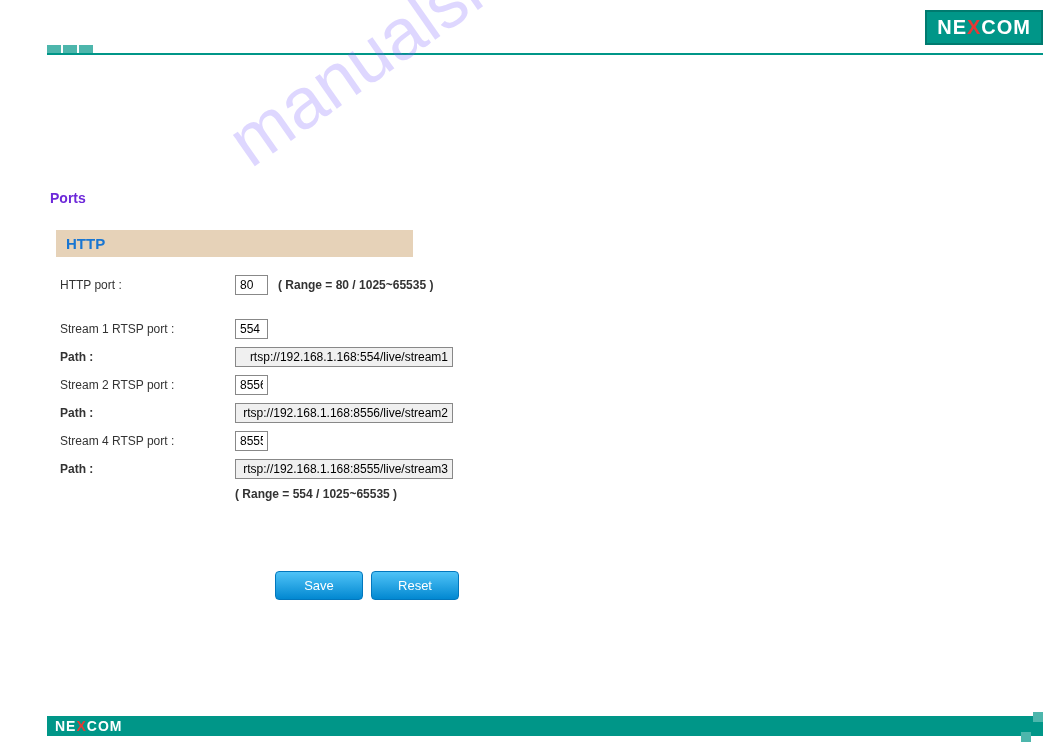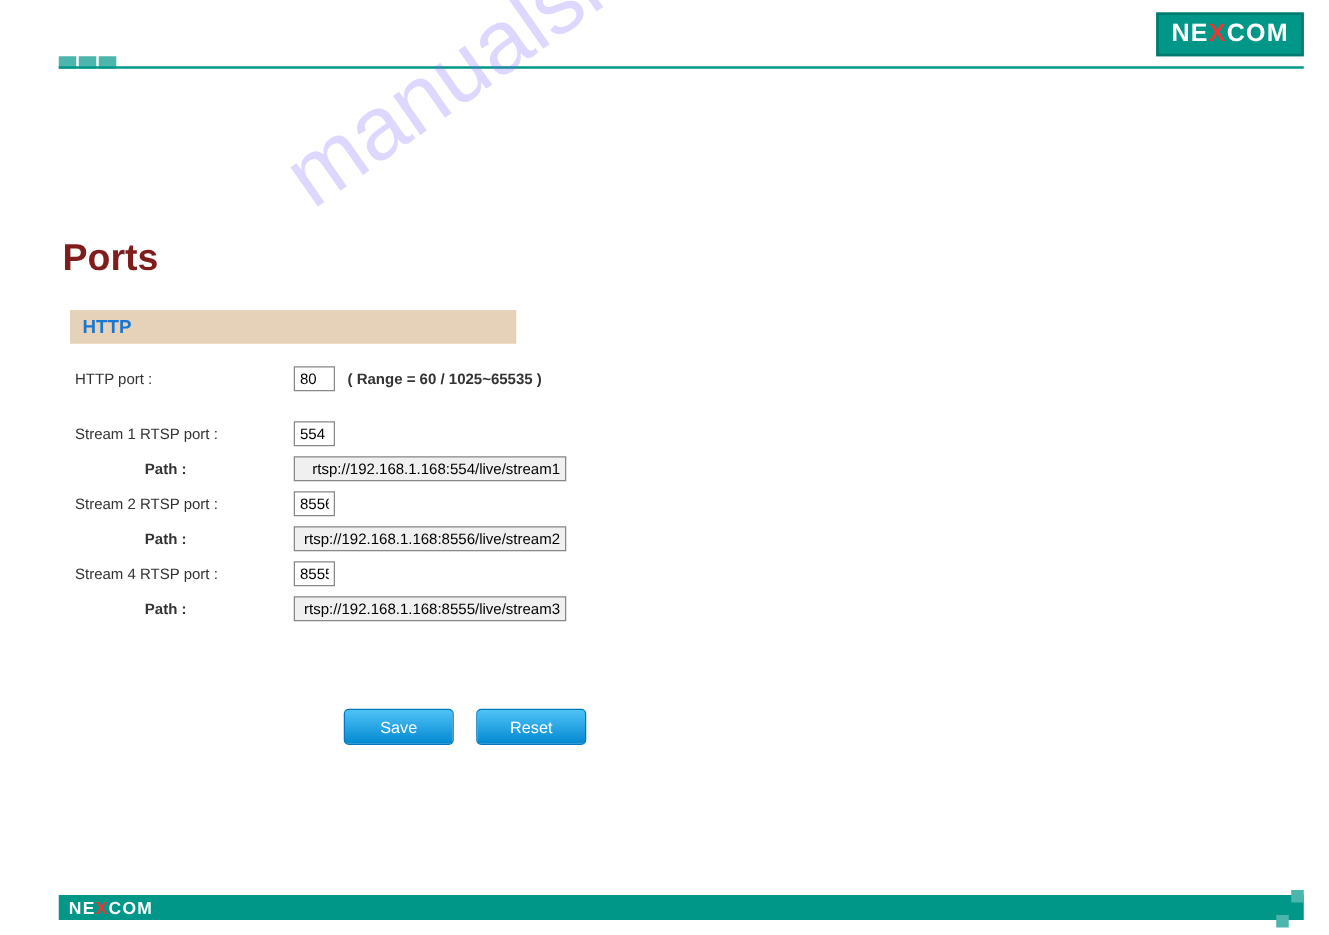--- a/index.html
+++ b/index.html
@@ -56,22 +56,22 @@
       background: #4db6ac;
       margin-right: 2px;
       display: inline-block;
       margin-top: -4px;
     }
     .content {
       padding: 140px 50px 0 50px;
       position: relative;
     }
     .page-title {
-      color: #7f1d1d;
-      font-size: 30px;
+      color: #6d28d9;
+      font-size: 14px;
       font-weight: bold;
       margin-bottom: 24px;
     }
     .section-header {
       background: #e6d2b8;
       color: #1976d2;
       font-size: 15px;
       font-weight: bold;
       padding: 5px 10px;
       width: 357px;
@@ -87,21 +87,21 @@
     .form-label {
       width: 175px;
       text-align: left;
       font-weight: normal;
       color: #333;
       font-size: 12px;
       padding-right: 30px;
     }
     .form-label-sub {
       width: 175px;
-      text-align: center;
+      text-align: left;
       font-weight: bold;
       color: #333;
       font-size: 12px;
       padding-right: 30px;
     }
     input[type="text"] {
       border: 1px solid #888;
       padding: 2px 4px;
       font-size: 12px;
       height: 20px;
@@ -122,21 +122,21 @@
     .hint-row {
       margin-left: 185px;
       font-weight: bold;
       font-size: 12px;
       margin-top: 4px;
     }
     .button-row {
       margin-left: 225px;
       margin-top: 70px;
       display: flex;
-      gap: 18px;
+      gap: 8px;
     }
     .btn {
       background: linear-gradient(to bottom, #4fc3f7, #0288d1);
       color: #fff;
       border: 1px solid #0277bd;
       border-radius: 4px;
       padding: 6px 0;
       width: 88px;
       font-size: 13px;
       cursor: pointer;
@@ -213,21 +213,21 @@
 <div class="watermark">manualshive.com</div>
 
 <div class="content">
   <div class="page-title">Ports</div>
 
   <div class="section-header">HTTP</div>
 
   <div class="form-row">
     <div class="form-label">HTTP port :</div>
     <input type="text" class="port-input" value="80" style="">
-    <span class="hint">( Range = 60 / 1025~65535 )</span>
+    <span class="hint">( Range = 80 / 1025~65535 )</span>
   </div>
 
   <div class="section-gap"></div>
 
 
   <div class="form-row">
     <div class="form-label">Stream 1 RTSP port :</div>
     <input type="text" class="port-input" value="554" style="">
   </div>
   <div class="form-row">
@@ -246,20 +246,21 @@
 
   <div class="form-row">
     <div class="form-label">Stream 4 RTSP port :</div>
     <input type="text" class="port-input" value="8555" style="">
   </div>
   <div class="form-row">
     <div class="form-label-sub">Path :</div>
     <input type="text" class="path-input" readonly="" value="rtsp://192.168.1.168:8555/live/stream3" style="">
   </div>
 
+  <div class="hint-row">( Range = 554 / 1025~65535 )</div>
 
   <div class="button-row">
     <button class="btn">Save</button>
     <button class="btn">Reset</button>
   </div>
 </div>
 
 <div class="footer">
   <div class="footer-logo">
     <span>NE</span><span class="x">X</span><span>COM</span>

